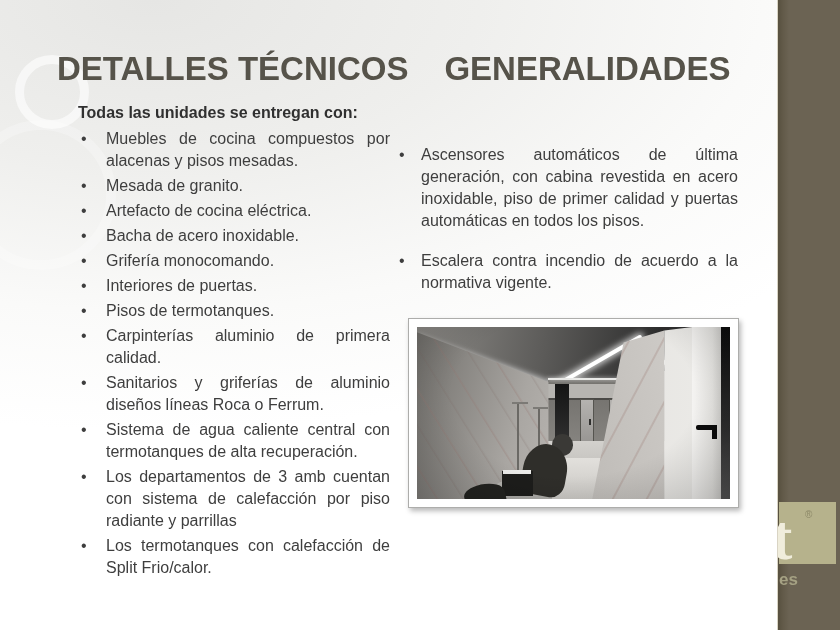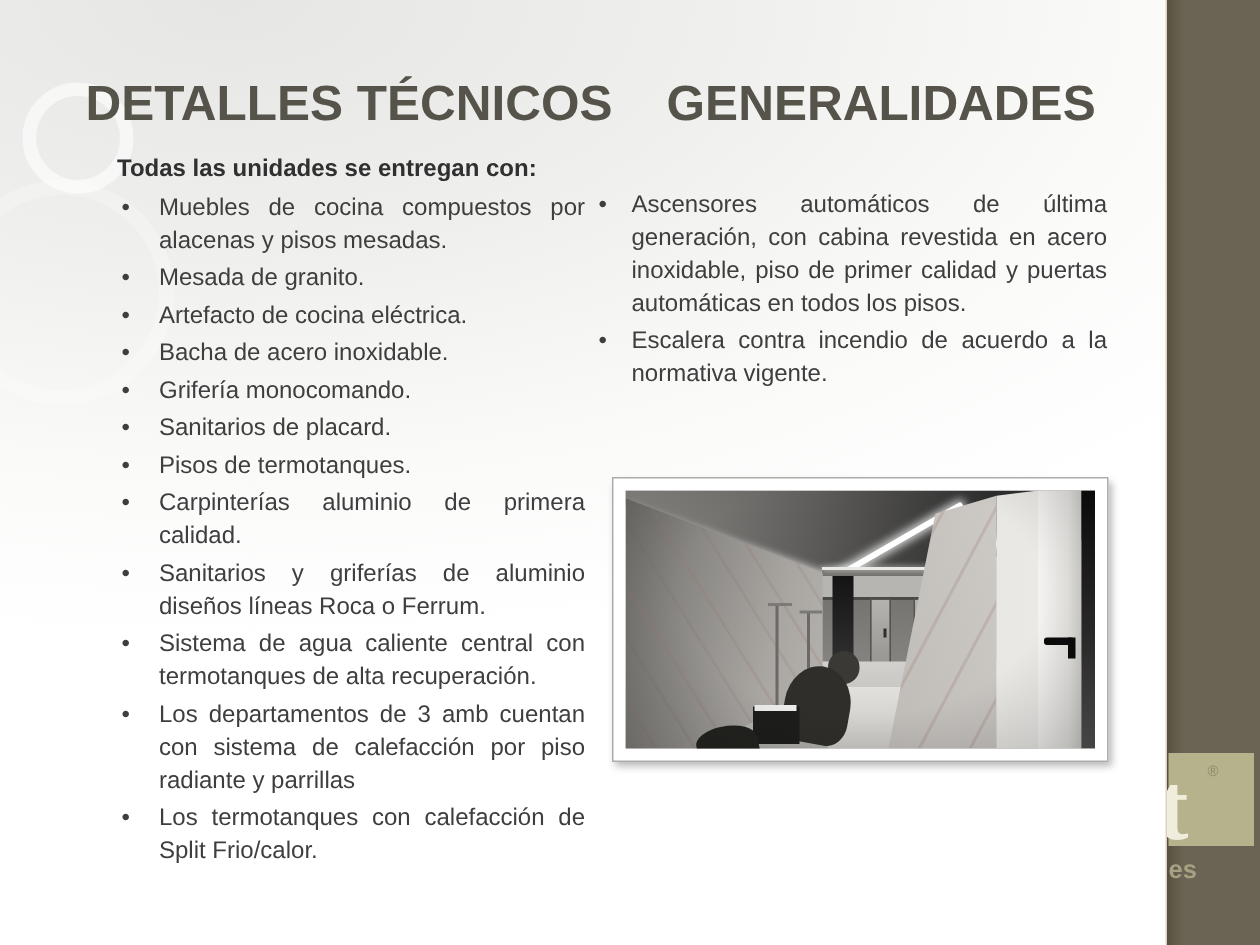--- a/index.html
+++ b/index.html
@@ -18,21 +18,21 @@
   .col-left{position:absolute;left:50px;top:102px;width:312px;margin-left:28px;}
   .col-right{position:absolute;left:396px;top:126px;width:342px;}
   .heading{margin:0 0 4px 0;font-size:16px;line-height:22px;font-weight:bold;color:#303030;}
   ul.bullets{list-style:none;margin:0;padding:0;}
   ul.bullets li{position:relative;margin:0 0 3px 0;font-size:16px;line-height:22px;color:#3e3e3e;}
   .col-left  li{padding-left:28px;}
   .col-right li{padding-left:25px;}
   .blt{position:absolute;left:3px;top:0;color:#3e3e3e;}
   .txt{display:block;text-align:justify;}
   .col-left  .txt{width:284px;}
-  .col-right .txt{width:317px;}
+  .col-right .txt{width:317px;margin-top:18px;}
   
   .photo-frame{position:absolute;left:408px;top:318px;width:331px;height:190px;margin:0;
     box-sizing:border-box;background:#fff;border:1px solid #adadab;padding:8px;
     box-shadow:2px 3px 5px rgba(0,0,0,0.28);}
   .photo{position:relative;width:313px;height:172px;overflow:hidden;background:#b2b0ad;}
   .photo div{position:absolute;}
   .ceiling{left:0;top:0;width:100%;height:46%;
     clip-path:polygon(0 0,100% 0,100% 40%,46% 80%,0 18%);
     background:linear-gradient(100deg,#8e8c88 0%,#5c5b59 40%,#2d2d2d 75%,#3c3c3c 100%);}
   .led{height:4px;background:#fff;border-radius:2px;box-shadow:0 0 6px 2px rgba(255,255,255,0.75);transform-origin:left center;}
@@ -122,21 +122,21 @@
       <li>
           <span class="blt">•</span>
           <span class="txt">Bacha de acero inoxidable.</span>
         </li>
       <li>
           <span class="blt">•</span>
           <span class="txt">Grifería monocomando.</span>
         </li>
       <li>
           <span class="blt">•</span>
-          <span class="txt">Sanitarios de placard.</span>
+          <span class="txt">Interiores de puertas.</span>
         </li>
       <li>
           <span class="blt">•</span>
           <span class="txt">Pisos de termotanques.</span>
         </li>
       <li>
           <span class="blt">•</span>
           <span class="txt">Carpinterías aluminio de primera calidad.</span>
         </li>
       <li>

